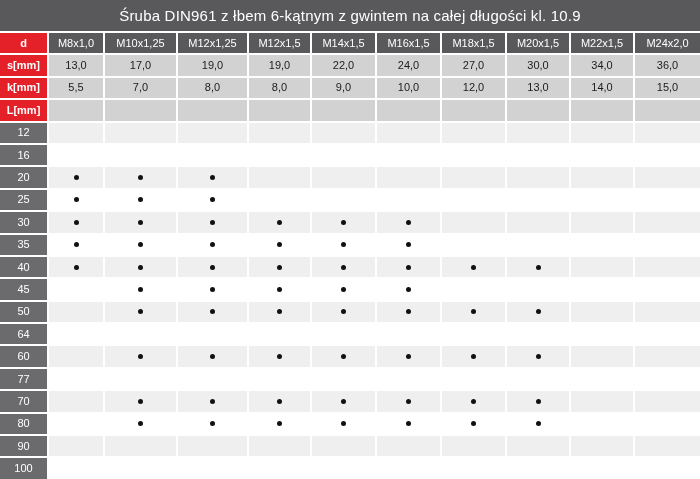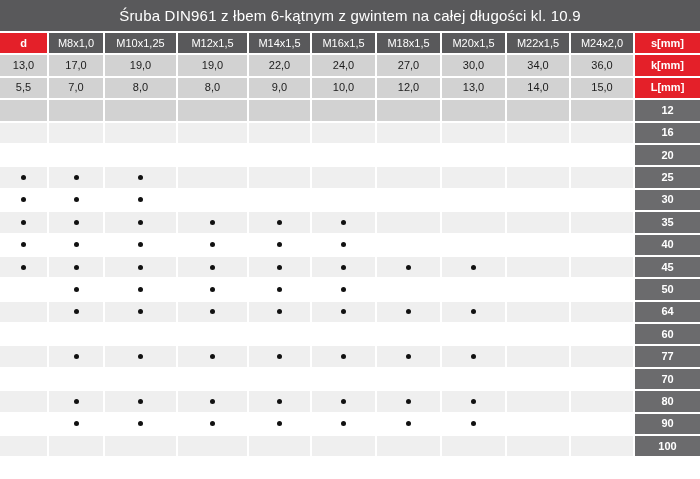--- a/index.html
+++ b/index.html
@@ -55,41 +55,42 @@
     font-size: 11px;
   }
   .cell.mid {
     background: var(--mid, #d2d2d2);
     color: #1c1c1c;
     font-size: 11px;
   }
   .cell.label {
     background: var(--rowlabel, #6b6b6d);
     color: #ffffff;
-    font-weight: bold;
+    font-weight: normal;
   }
   .cell.lt { background: var(--lightrow, #efefef); }
   .cell.wh { background: #ffffff; }
   .dot {
     width: 5px;
     height: 5px;
     border-radius: 50%;
     background: #111111;
     display: block;
   }
 </style>
 </head>
 <body>
 
 <div class="page">
   <div class="title-bar">Śruba DIN961 z łbem 6-kątnym z gwintem na całej długości kl. 10.9</div>
   <div class="grid" id="grid">
       <div class="cell red">d</div>
       <div class="cell dark">M8x1,0</div>
       <div class="cell dark">M10x1,25</div>
+      <div class="cell dark">M12x1,25</div>
       <div class="cell dark">M12x1,5</div>
       <div class="cell dark">M14x1,5</div>
       <div class="cell dark">M16x1,5</div>
       <div class="cell dark">M18x1,5</div>
       <div class="cell dark">M20x1,5</div>
       <div class="cell dark">M22x1,5</div>
       <div class="cell dark">M24x2,0</div>
       <div class="cell red">s[mm]</div>
       <div class="cell mid">13,0</div>
       <div class="cell mid">17,0</div>

